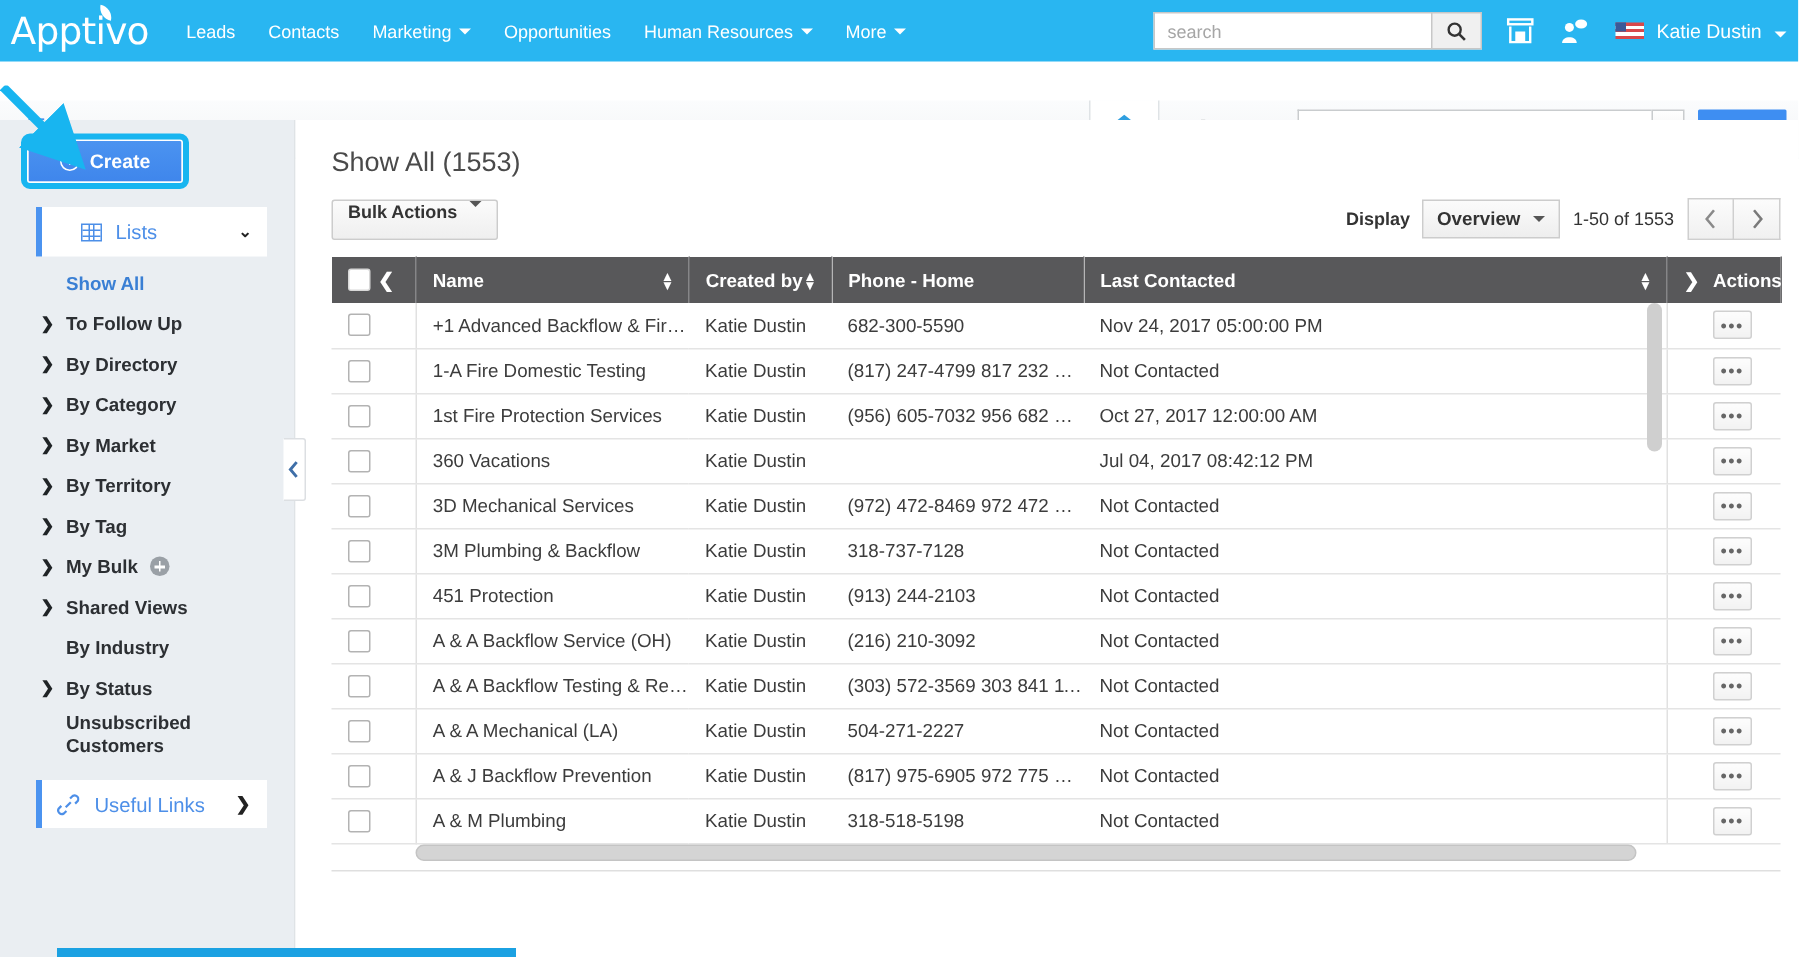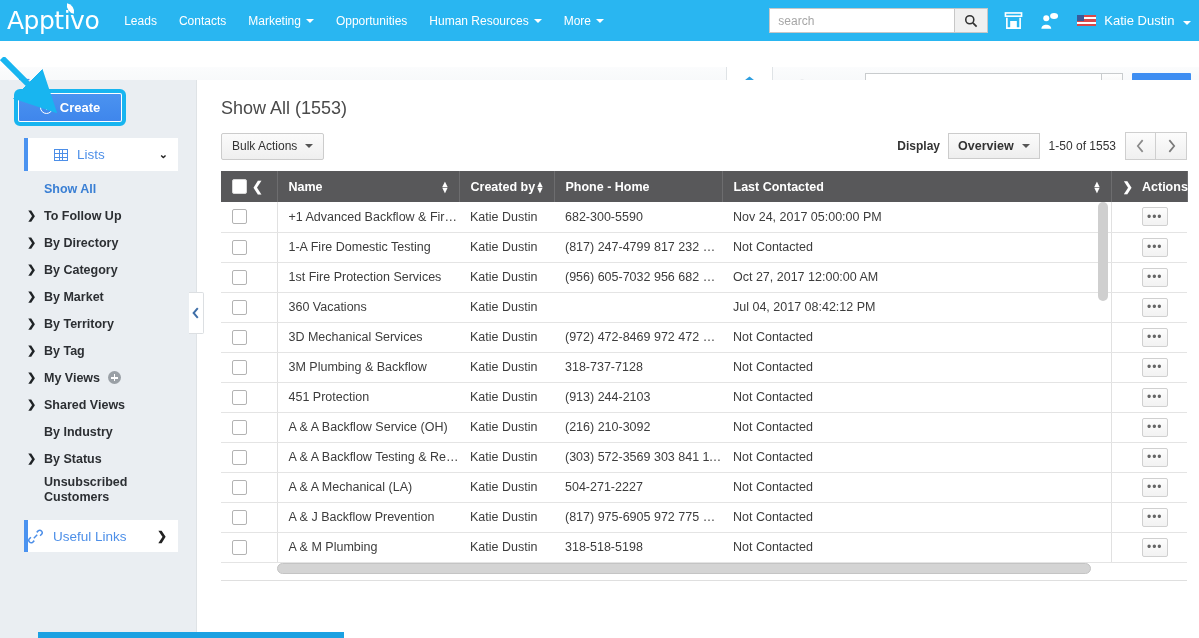--- a/index.html
+++ b/index.html
@@ -162,21 +162,21 @@
     width: 13px; height: 13px; border-radius: 50%; background: #9aa0a6;
     margin-left: 8px; position: relative; display: inline-block;
   }
   .plusbadge:before, .plusbadge:after { content:""; position:absolute; background:#fff; }
   .plusbadge:before { left:3px; top:6px; width:7px; height:1.5px; }
   .plusbadge:after { left:5.75px; top:3.2px; width:1.5px; height:7px; }
 
   .usefulwrap {
     margin: 10px 18px 0 24px; height: 32px; background: #ffffff;
     border-left: 4px solid #4b93f0; display: flex; align-items: center;
-    padding-right: 11px; cursor: pointer;
+    padding-left: 10px; padding-right: 11px; cursor: pointer;
   }
   .usefulwrap .lbl { color: #4d8fe8; font-size: 13.5px; margin-left: 10px; }
   .usefulwrap .chev { margin-left: auto; color: #222; font-size: 12px; font-weight: bold; }
 
   .collapsehandle {
     position: absolute; left: 189px; top: 292px; width: 15px; height: 42px;
     background: #fff; border: 1px solid #dcdfe2; border-left: none;
     display: flex; align-items: center; justify-content: center; cursor: pointer;
     z-index: 6; border-radius: 0 2px 2px 0;
   }
@@ -187,22 +187,22 @@
 
   
   .annot-arrow { position: absolute; left: 0px; top: 57px; z-index: 5; pointer-events:none; }
 
   
   .main { position: absolute; top: 80px; left: 197px; width: 1002px; height: 558px; background: #fff; }
   .pagetitle { font-size: 18px; color: #4a4a4a; margin: 18px 0 0 24px; font-weight: normal; }
   .toolbar { display: flex; align-items: center; margin: 13px 12px 0 24px; }
   .bulkbtn {
     height: 27px; padding: 0 10px; background: linear-gradient(to bottom,#fbfbfb,#efefef);
-    border: 1px solid #ccc; font-size: 12px; font-weight: normal; color: #333;
-    display: flex; align-items: center; cursor: pointer; border-radius: 2px;
+    border: 1px solid #ccc; font-size: 12px; font-weight: bold; color: #333;
+    display: flex; align-items: flex-start; cursor: pointer; border-radius: 2px;
   }
   .bulkbtn .caret {
     margin-left: 8px; width:0;height:0;border-left:4px solid transparent;
     border-right:4px solid transparent;border-top:4px solid #555;
   }
   .displaywrap { margin-left: auto; display: flex; align-items: center; }
   .displbl { font-size: 12px; font-weight: bold; color: #333; margin-right: 8px; }
   .ovbtn {
     height: 26px; padding: 0 9px; background: linear-gradient(to bottom,#fbfbfb,#eeeeee);
     border: 1px solid #cccccc; font-size: 12.5px; font-weight: bold; color: #333;
@@ -441,21 +441,21 @@
         <div class="navrow">
           <span class="arrw">❯</span>
           <span class="txt">By Territory</span>
         </div>
         <div class="navrow">
           <span class="arrw">❯</span>
           <span class="txt">By Tag</span>
         </div>
         <div class="navrow">
           <span class="arrw">❯</span>
-          <span class="txt">My Views</span>
+          <span class="txt">My Bulk</span>
           <span class="plusbadge"></span>
         </div>
         <div class="navrow">
           <span class="arrw">❯</span>
           <span class="txt">Shared Views</span>
         </div>
         <div class="navrow noarrow">
           <span class="txt">By Industry</span>
         </div>
         <div class="navrow">

